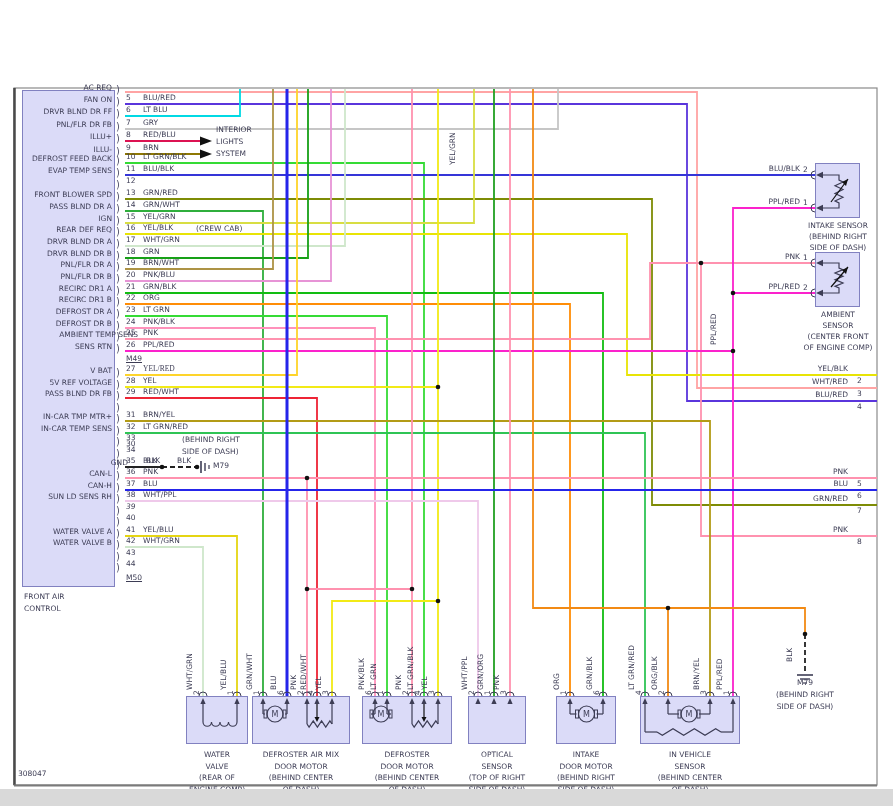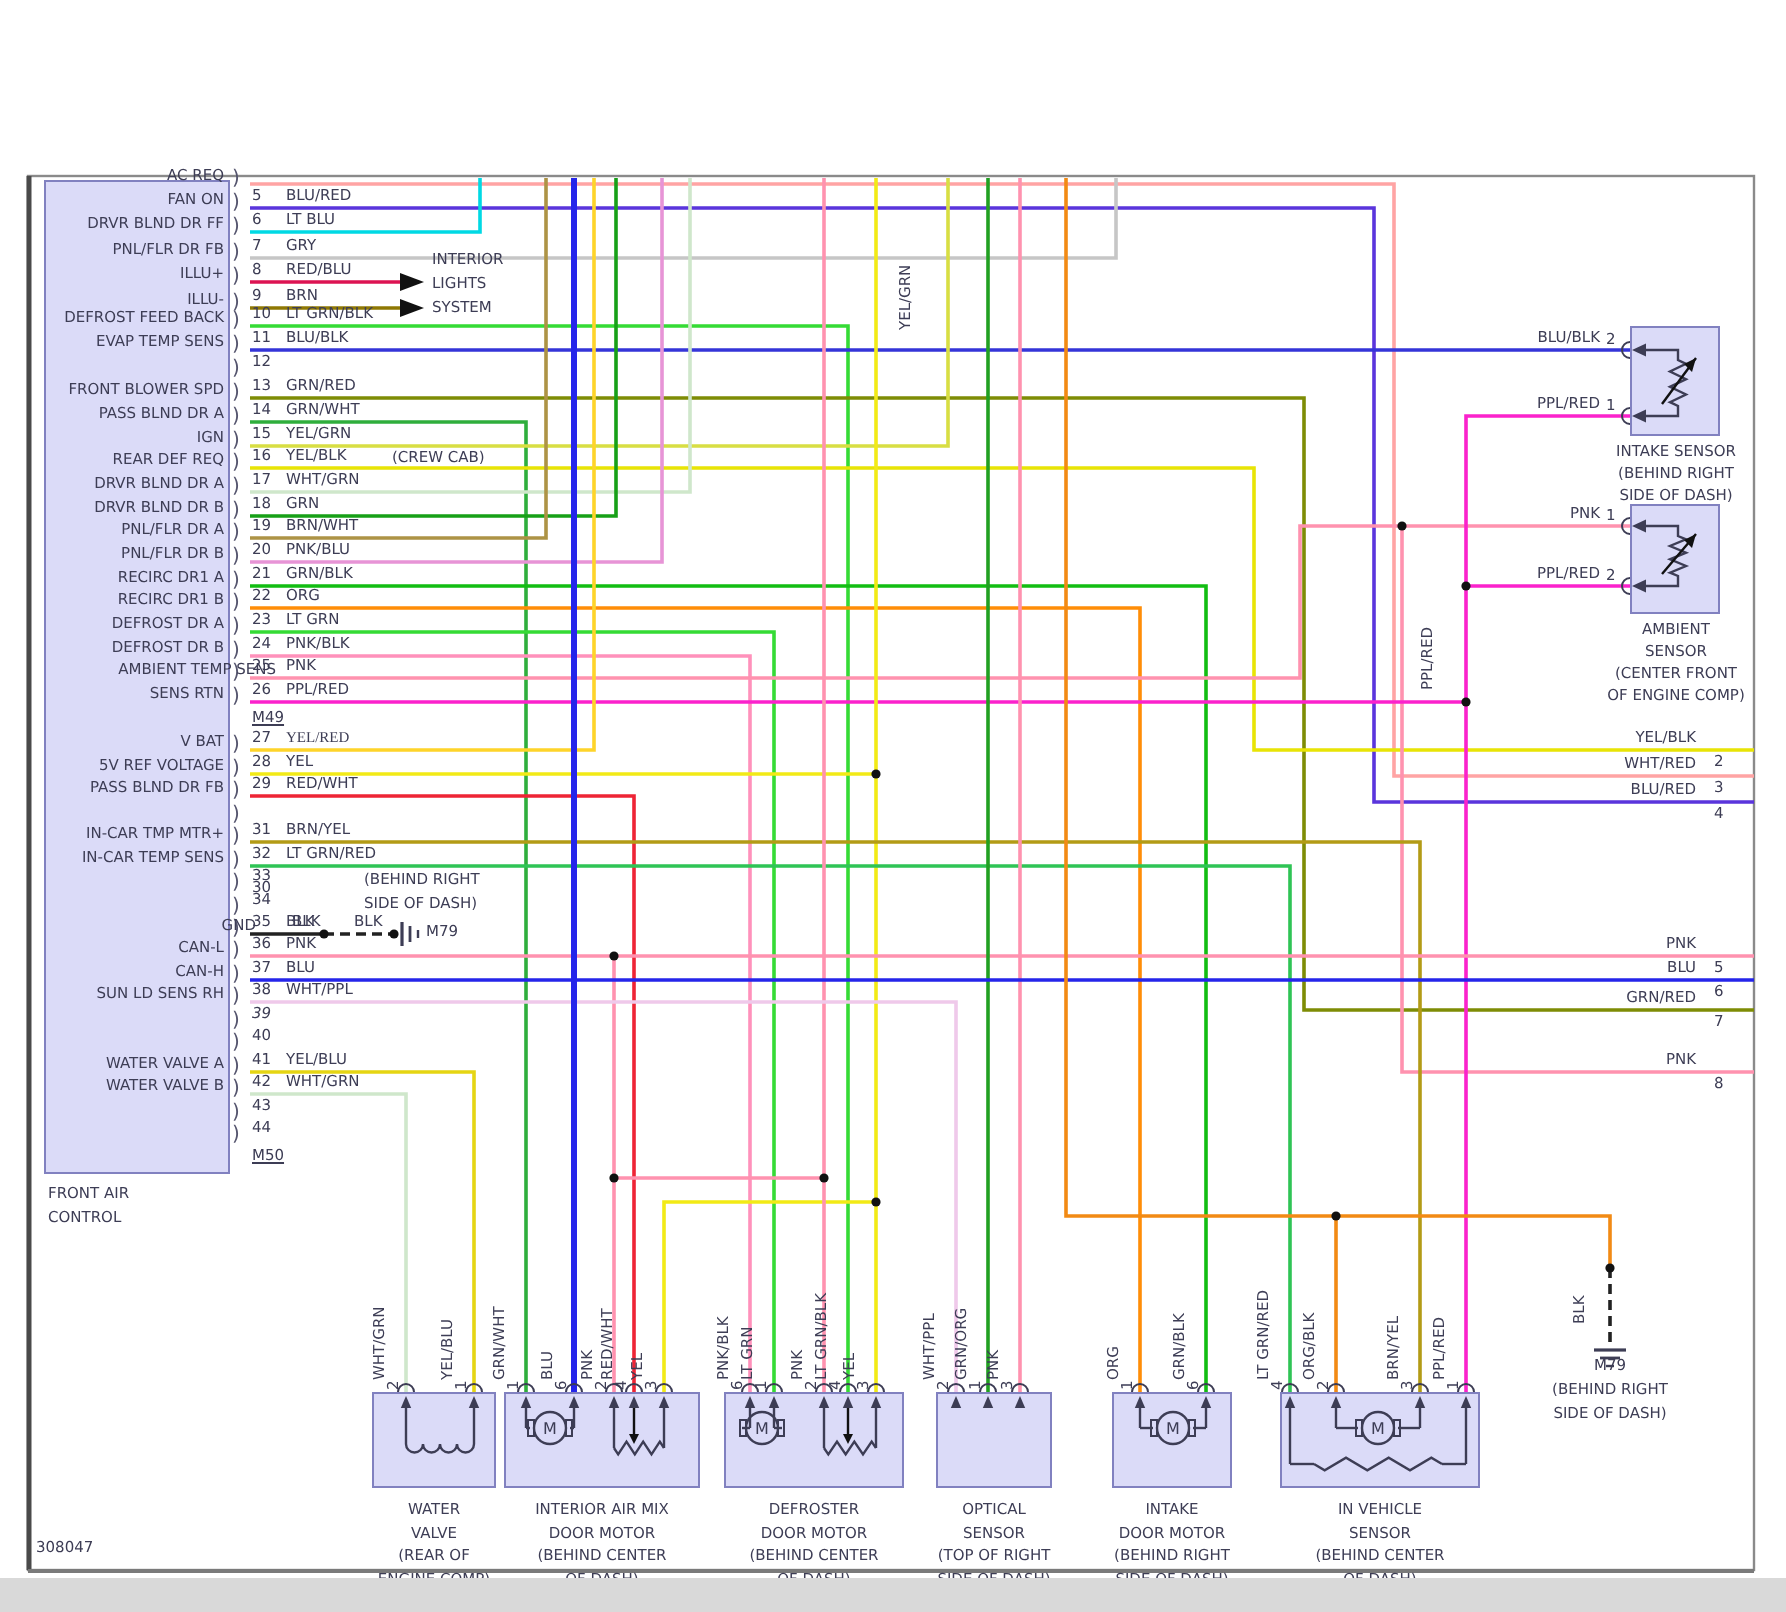--- a/index.html
+++ b/index.html
@@ -406,21 +406,21 @@
       <div class="lb rot" style="left: 235px; top: 686px;">1</div>
       <div class="lb c" style="left: 147px; top: 750px; width: 140px;">WATER</div>
       <div class="lb c" style="left: 147px; top: 761.5px; width: 140px;">VALVE</div>
       <div class="lb c" style="left: 147px; top: 773px; width: 140px;">(REAR OF</div>
       <div class="lb c" style="left: 147px; top: 784.5px; width: 140px;">ENGINE COMP)</div>
       <div class="lb rot" style="left: 261px; top: 686px;">1</div>
       <div class="lb rot" style="left: 285px; top: 686px;">6</div>
       <div class="lb rot" style="left: 305px; top: 686px;">2</div>
       <div class="lb rot" style="left: 315px; top: 686px;">4</div>
       <div class="lb rot" style="left: 330px; top: 686px;">3</div>
-      <div class="lb c" style="left: 231px; top: 750px; width: 140px;">INTERIOR AIR MIX</div>
+      <div class="lb c" style="left: 231px; top: 750px; width: 140px;">DEFROSTER AIR MIX</div>
       <div class="lb c" style="left: 231px; top: 761.5px; width: 140px;">DOOR MOTOR</div>
       <div class="lb c" style="left: 231px; top: 773px; width: 140px;">(BEHIND CENTER</div>
       <div class="lb c" style="left: 231px; top: 784.5px; width: 140px;">OF DASH)</div>
       <div class="lb rot" style="left: 373px; top: 686px;">6</div>
       <div class="lb rot" style="left: 385px; top: 686px;">1</div>
       <div class="lb rot" style="left: 410px; top: 686px;">2</div>
       <div class="lb rot" style="left: 422px; top: 686px;">4</div>
       <div class="lb rot" style="left: 436px; top: 686px;">3</div>
       <div class="lb c" style="left: 337px; top: 750px; width: 140px;">DEFROSTER</div>
       <div class="lb c" style="left: 337px; top: 761.5px; width: 140px;">DOOR MOTOR</div>

